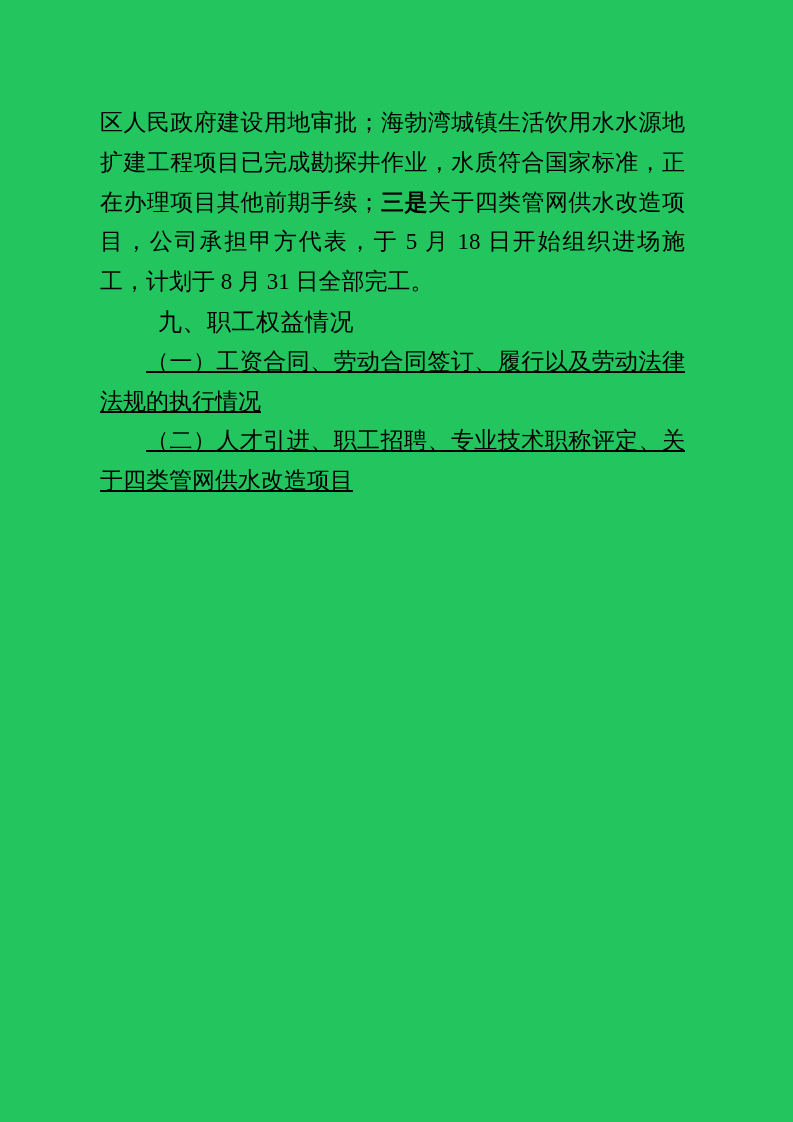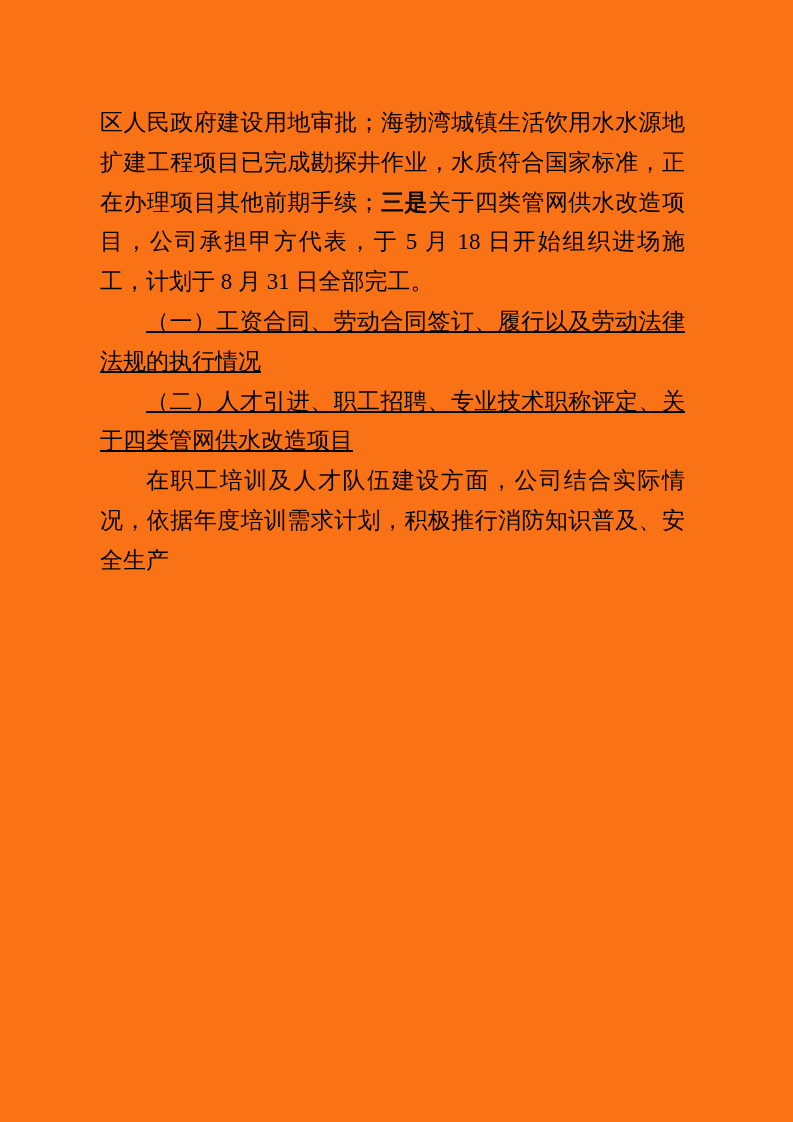--- a/index.html
+++ b/index.html
@@ -10,21 +10,21 @@
   body {
     width: 793px;
     height: 1122px;
     overflow: hidden;
   }
   .page {
     position: relative;
     width: 793px;
     height: 1122px;
     box-sizing: border-box;
-    background: #f97316;
+    background: #22c55e;
     padding: 103px 108px 0 100px;
     color: #000000;
     font-family: "Liberation Serif", "DejaVu Serif", serif;
     font-size: 23px;
     line-height: 39.8px;
   }
   .page p, .page h2, .page h3 {
     margin: 0;
     padding: 0;
     font-size: 23px;
@@ -57,22 +57,22 @@
     text-decoration: underline;
   }
 </style>
 </head>
 <body>
 
 <div class="page">
 
   <p class="para continuation"><span>区人民政府建设用地审批；海勃湾城镇生活饮用水水源地扩建工程项目已完成勘探井作业，水质符合国家标准，正在办理项目其他前期手续；</span><span class="bold-run">三是</span><span>关于四类管网供水改造项目，公司承担甲方代表，于 5 月 18 日开始组织进场施工，计划于 8 月 31 日全部完工。</span></p>
 
+  <h2 class="section-heading">九、职工权益情况</h2>
 
   <h3 class="subsection-heading">（一）工资合同、劳动合同签订、履行以及劳动法律法规的执行情况</h3>
 
 
   <h3 class="subsection-heading">（二）人才引进、职工招聘、专业技术职称评定、关于四类管网供水改造项目</h3>
 
 
-  <p class="para">在职工培训及人才队伍建设方面，公司结合实际情况，依据年度培训需求计划，积极推行消防知识普及、安全生产</p>
 
 </div>
 
 </body></html>

